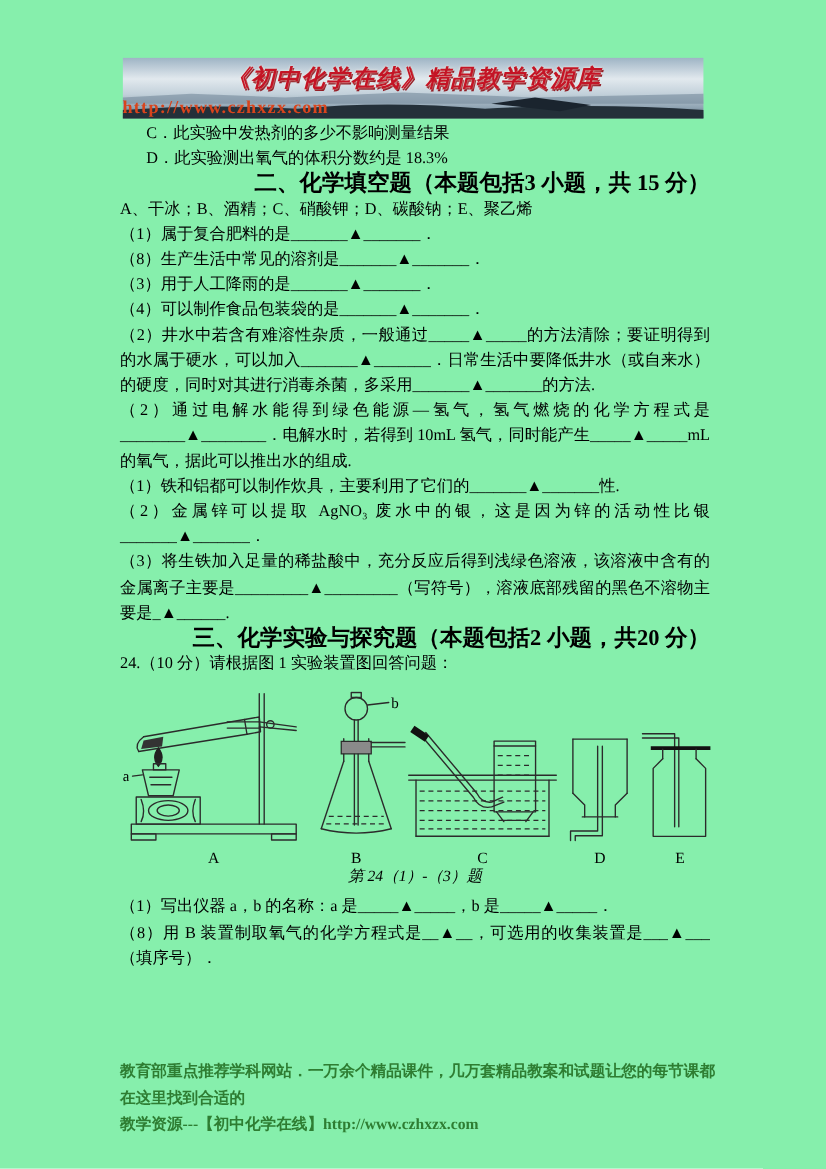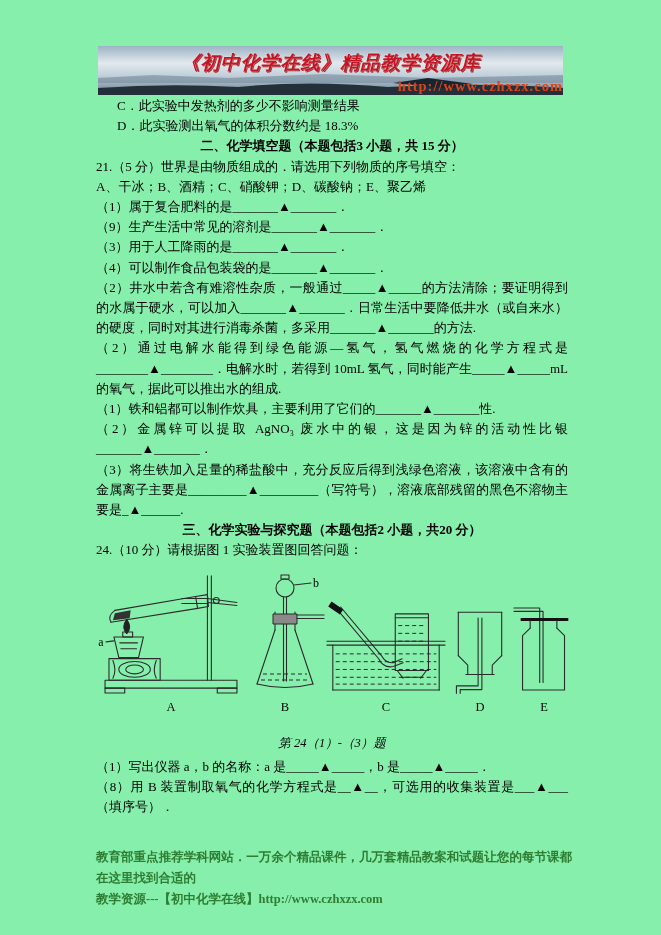--- a/index.html
+++ b/index.html
@@ -4,36 +4,36 @@
 <style>
   html,body{margin:0;padding:0;background:#ffffff;}
   .page{position:relative;width:661px;height:935px;background:#86efac;overflow:hidden;
         font-family:"Liberation Serif","DejaVu Serif",serif;color:#000;padding-left:28px;}
   
   .banner{position:absolute;left:98px;top:46px;width:465px;height:49px;overflow:hidden;}
   .banner svg.art{position:absolute;left:0;top:0;width:100%;height:100%;}
   .banner-title{position:absolute;left:0;right:0;top:4px;text-align:center;
     font-weight:bold;font-style:italic;font-size:19px;letter-spacing:1px;
     color:#c41425;text-shadow:0 0 2px #f5efe2,1px 1px 0 #8c0a14;white-space:nowrap;}
-  .banner-url{position:absolute;left:0;right:0;bottom:0;text-align:right;
+  .banner-url{position:absolute;left:0;right:0;bottom:0;text-align:left;
     font-weight:bold;font-size:14.5px;color:#d8441c;letter-spacing:1px;white-space:nowrap;}
   
   .content{position:absolute;left:96px;top:96px;width:472px;
     font-size:13px;line-height:20.2px;text-align:justify;}
   .content p{margin:0;padding:0;}
   p.opt{padding-left:21px;text-align:left;}
-  p.sec{font-weight:bold;font-size:13px;text-align:center;}
+  p.sec{font-weight:bold;font-size:18px;text-align:right;}
   
   .figure{margin:9px 0 6px 0;}
   .figrow{display:flex;justify-content:space-between;align-items:flex-end;padding:0 1px;}
   .app{display:flex;flex-direction:column;align-items:center;}
   .app svg{display:block;}
   .app svg *{vector-effect:non-scaling-stroke;}
   .applabel{font-size:12.5px;line-height:13px;margin-top:5px;}
-  .figcaption{text-align:center;font-size:12.5px;font-style:italic;margin-top:22px;line-height:15px;}
+  .figcaption{text-align:center;font-size:12.5px;font-style:italic;margin-top:1px;line-height:15px;}
   .lineart{stroke:#2b2b2b;stroke-width:1.1;fill:none;stroke-linecap:round;stroke-linejoin:round;}
   .dash{stroke:#2b2b2b;stroke-width:1;fill:none;stroke-dasharray:4 3;}
   .svgtext{font-family:"Liberation Serif","DejaVu Serif",serif;font-size:12px;fill:#000;stroke:none;}
   
   .footer{position:absolute;left:96px;top:847px;width:476px;color:#2e7d32;
     font-size:12.5px;line-height:21px;font-weight:bold;text-align:justify;}
   .footer p{margin:0;}
 </style>
 </head>
 <body>
@@ -57,24 +57,23 @@
       <path d="M295,37 l35,-5 l45,6 l-25,5 Z" fill="#1a242e"></path>
     </svg>
     <div class="banner-title">《初中化学在线》精品教学资源库</div>
     <div class="banner-url">http://www.czhxzx.com</div>
   </div>
 
   <div class="content">
     <p class="opt">C．此实验中发热剂的多少不影响测量结果</p>
     <p class="opt">D．此实验测出氧气的体积分数约是 18.3%</p>
     <p class="sec">二、化学填空题（本题包括3 小题，共 15 分）</p>
-    <p>21.（5 分）世界是由物质组成的．请选用下列物质的序号填空：</p>
     <p>A、干冰；B、酒精；C、硝酸钾；D、碳酸钠；E、聚乙烯</p>
     <p>（1）属于复合肥料的是_______▲_______．</p>
-    <p>（9）生产生活中常见的溶剂是_______▲_______．</p>
+    <p>（8）生产生活中常见的溶剂是_______▲_______．</p>
     <p>（3）用于人工降雨的是_______▲_______．</p>
     <p>（4）可以制作食品包装袋的是_______▲_______．</p>
     <p>（2）井水中若含有难溶性杂质，一般通过_____▲_____的方法清除；要证明得到的水属于硬水，可以加入_______▲_______．日常生活中要降低井水（或自来水）的硬度，同时对其进行消毒杀菌，多采用_______▲_______的方法.</p>
     <p>（2）通过电解水能得到绿色能源—氢气，氢气燃烧的化学方程式是________▲________．电解水时，若得到 10mL 氢气，同时能产生_____▲_____mL 的氧气，据此可以推出水的组成.</p>
     <p>（1）铁和铝都可以制作炊具，主要利用了它们的_______▲_______性.</p>
     <p>（2）金属锌可以提取 AgNO₃ 废水中的银，这是因为锌的活动性比银_______▲_______．</p>
     <p>（3）将生铁加入足量的稀盐酸中，充分反应后得到浅绿色溶液，该溶液中含有的金属离子主要是_________▲_________（写符号），溶液底部残留的黑色不溶物主要是_▲______.</p>
     <p class="sec">三、化学实验与探究题（本题包括2 小题，共20 分）</p>
     <p>24.（10 分）请根据图 1 实验装置图回答问题：</p>
 

